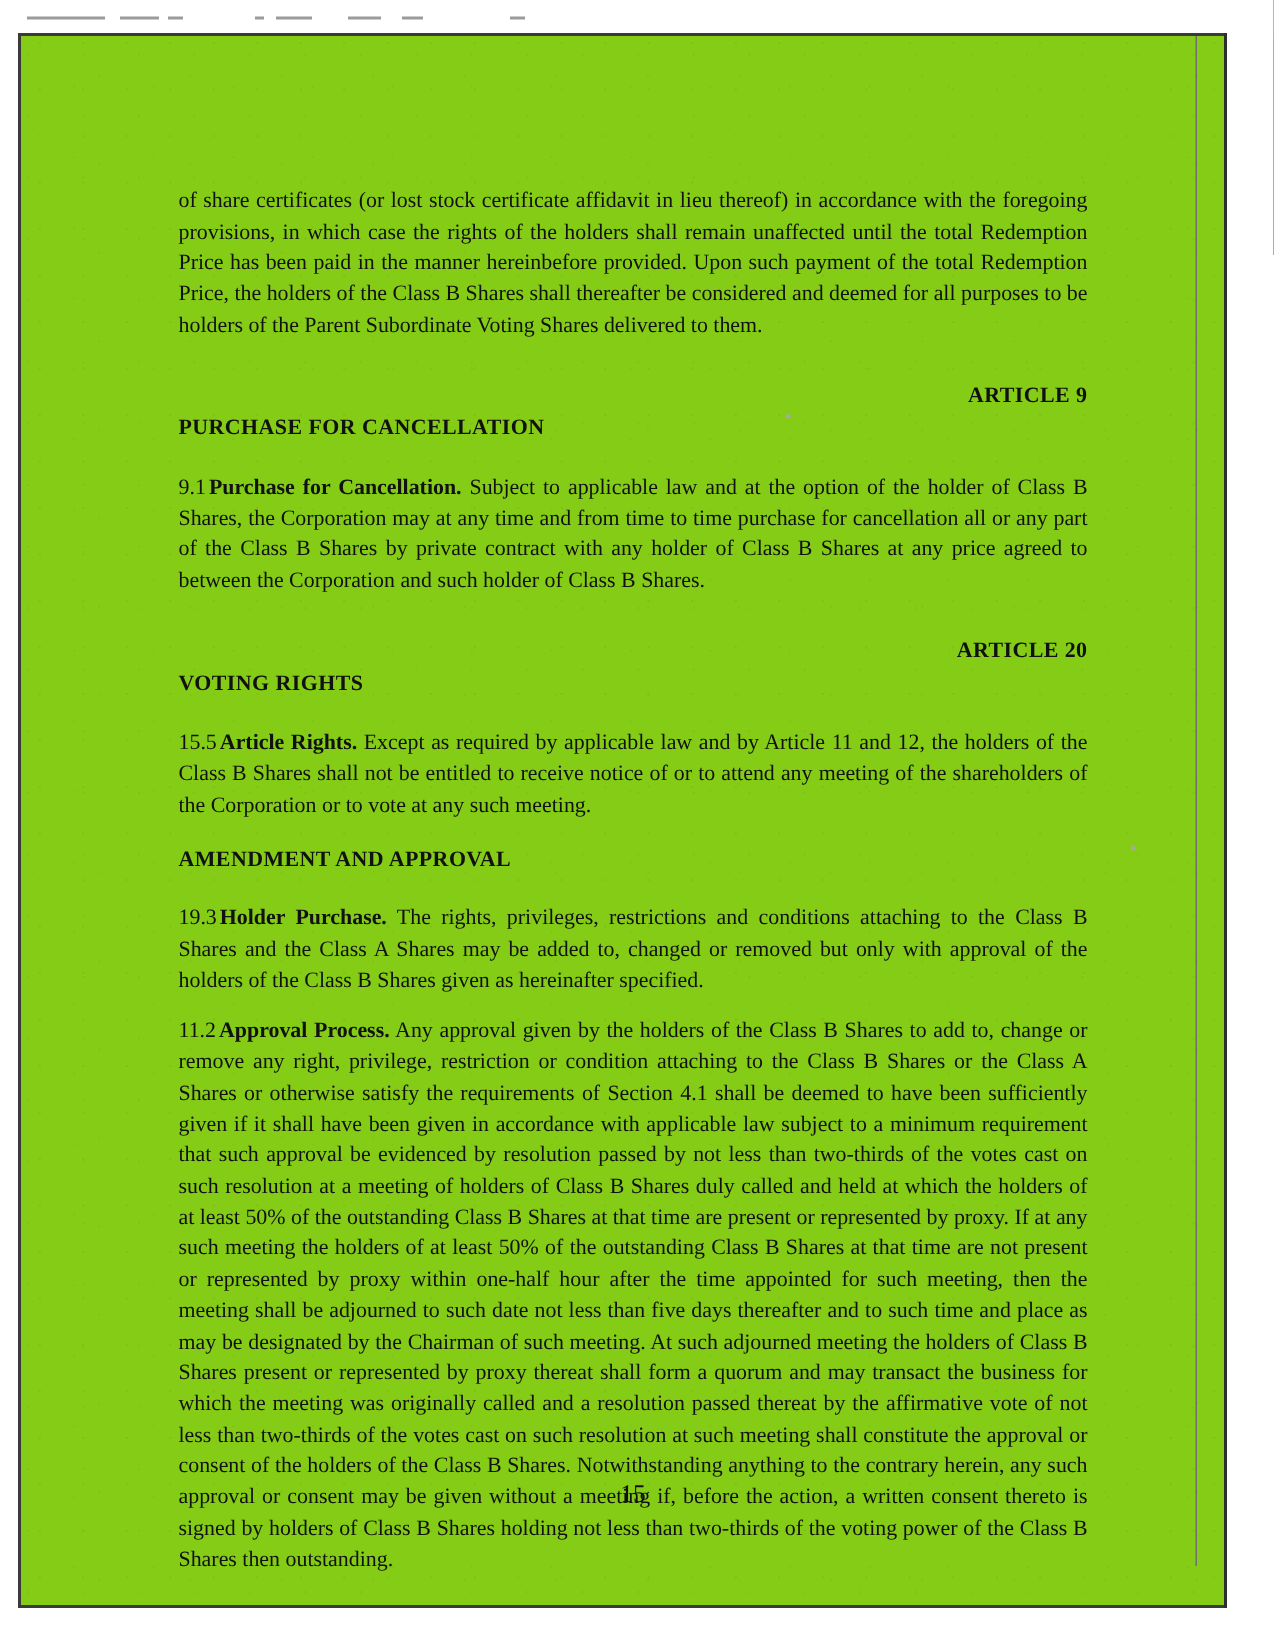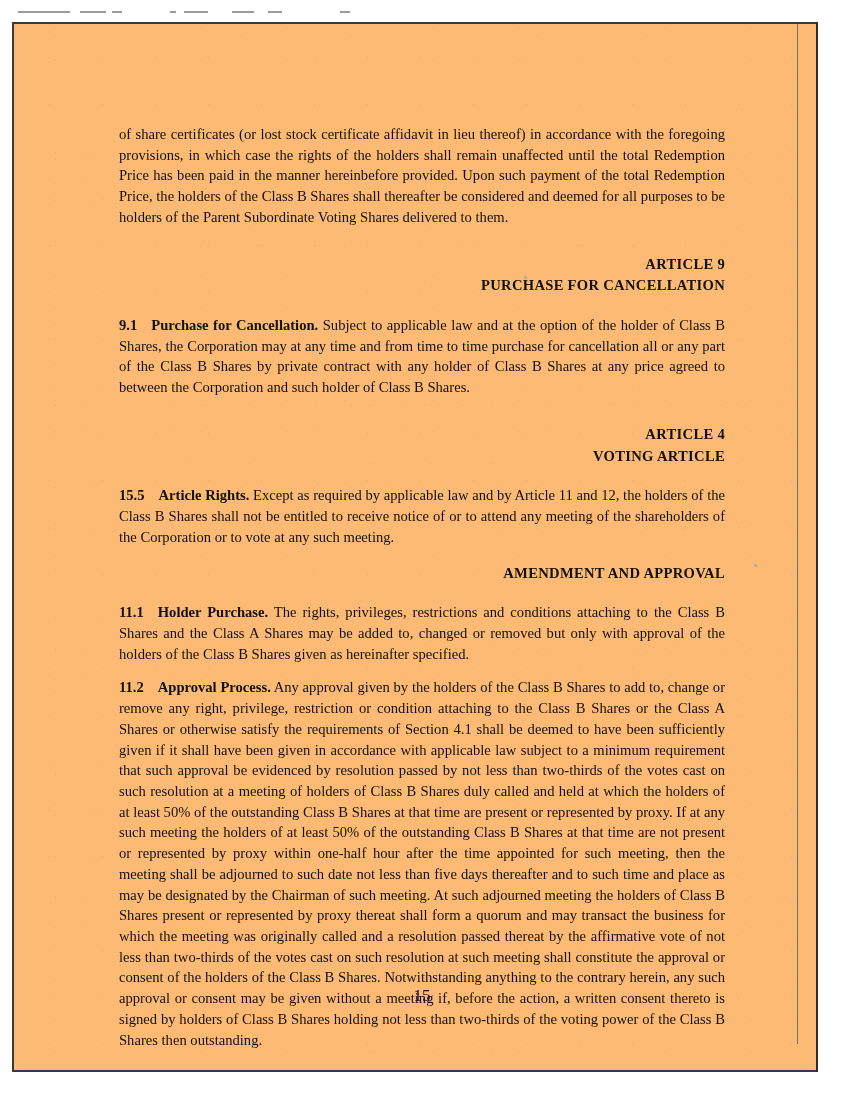--- a/index.html
+++ b/index.html
@@ -42,21 +42,21 @@
   .m8 { left: 340px; width: 10px; }
 
   
   .sheet {
     position: absolute;
     top: 22px;
     left: 12px;
     width: 806px;
     height: 1050px;
     border: 2px solid #3a3a3a;
-    background: #fdba74;
+    background: #84cc16;
     box-sizing: border-box;
   }
   .sheet::after {
     content: "";
     position: absolute;
     top: -2px;
     right: -2px;
     bottom: -2px;
     width: 0;
     border-right: 2px solid #2e2e2e;
@@ -96,28 +96,28 @@
   .lead {
     font-weight: bold;
   }
   .art-head {
     text-align: right;
     font-weight: bold;
     margin: 26px 0 0 0;
     letter-spacing: 0.3px;
   }
   .art-title {
-    text-align: right;
+    text-align: left;
     font-weight: bold;
     margin: 1px 0 19px 0;
     letter-spacing: 0.3px;
   }
   .section-num {
-    font-weight: bold;
-    margin-right: 14px;
+    font-weight: normal;
+    margin-right: 2px;
   }
   .page-number {
     position: absolute;
     left: 0;
     width: 606px;
     text-align: center;
     top: 860px;
     font-size: 17px;
   }
   
@@ -164,29 +164,29 @@
     <div class="content">
 
       <p class="para">of share certificates (or lost stock certificate affidavit in lieu thereof) in accordance with the foregoing provisions, in which case the rights of the holders shall remain unaffected until the total Redemption Price has been paid in the manner hereinbefore provided.  Upon such payment of the total Redemption Price, the holders of the Class B Shares shall thereafter be considered and deemed for all purposes to be holders of the Parent Subordinate Voting Shares delivered to them.</p>
 
       <p class="art-head">ARTICLE 9</p>
       <p class="art-title">PURCHASE FOR CANCELLATION</p>
       <p class="para">
         <span class="section-num">9.1</span><span class="lead">Purchase for Cancellation.</span> <span>Subject to applicable law and at the option of the holder of Class B Shares, the Corporation may at any time and from time to time purchase for cancellation all or any part of the Class B Shares by private contract with any holder of Class B Shares at any price agreed to between the Corporation and such holder of Class B Shares.</span>
       </p>
 
-      <p class="art-head">ARTICLE 4</p>
-      <p class="art-title">VOTING ARTICLE</p>
+      <p class="art-head">ARTICLE 20</p>
+      <p class="art-title">VOTING RIGHTS</p>
       <p class="para">
         <span class="section-num">15.5</span><span class="lead">Article Rights.</span> <span>Except as required by applicable law and by Article 11 and 12, the holders of the Class B Shares shall not be entitled to receive notice of or to attend any meeting of the shareholders of the Corporation or to vote at any such meeting.</span>
       </p>
 
       <p class="art-title">AMENDMENT AND APPROVAL</p>
       <p class="para-tight">
-        <span class="section-num">11.1</span><span class="lead">Holder Purchase.</span> <span>The rights, privileges, restrictions and conditions attaching to the Class B Shares and the Class A Shares may be added to, changed or removed but only with approval of the holders of the Class B Shares given as hereinafter specified.</span>
+        <span class="section-num">19.3</span><span class="lead">Holder Purchase.</span> <span>The rights, privileges, restrictions and conditions attaching to the Class B Shares and the Class A Shares may be added to, changed or removed but only with approval of the holders of the Class B Shares given as hereinafter specified.</span>
       </p>
       <p class="para">
         <span class="section-num">11.2</span><span class="lead">Approval Process.</span> <span>Any approval given by the holders of the Class B Shares to add to, change or remove any right, privilege, restriction or condition attaching to the Class B Shares or the Class A Shares or otherwise satisfy the requirements of Section 4.1 shall be deemed to have been sufficiently given if it shall have been given in accordance with applicable law subject to a minimum requirement that such approval be evidenced by resolution passed by not less than two-thirds of the votes cast on such resolution at a meeting of holders of Class B Shares duly called and held at which the holders of at least 50% of the outstanding Class B Shares at that time are present or represented by proxy.  If at any such meeting the holders of at least 50% of the outstanding Class B Shares at that time are not present or represented by proxy within one-half hour after the time appointed for such meeting, then the meeting shall be adjourned to such date not less than five days thereafter and to such time and place as may be designated by the Chairman of such meeting.  At such adjourned meeting the holders of Class B Shares present or represented by proxy thereat shall form a quorum and may transact the business for which the meeting was originally called and a resolution passed thereat by the affirmative vote of not less than two-thirds of the votes cast on such resolution at such meeting shall constitute the approval or consent of the holders of the Class B Shares. Notwithstanding anything to the contrary herein, any such approval or consent may be given without a meeting if, before the action, a written consent thereto is signed by holders of Class B Shares holding not less than two-thirds of the voting power of the Class B Shares then outstanding.</span>
       </p>
 
       <div class="page-number">15</div>
     </div>
   </div>
 </div>
 

